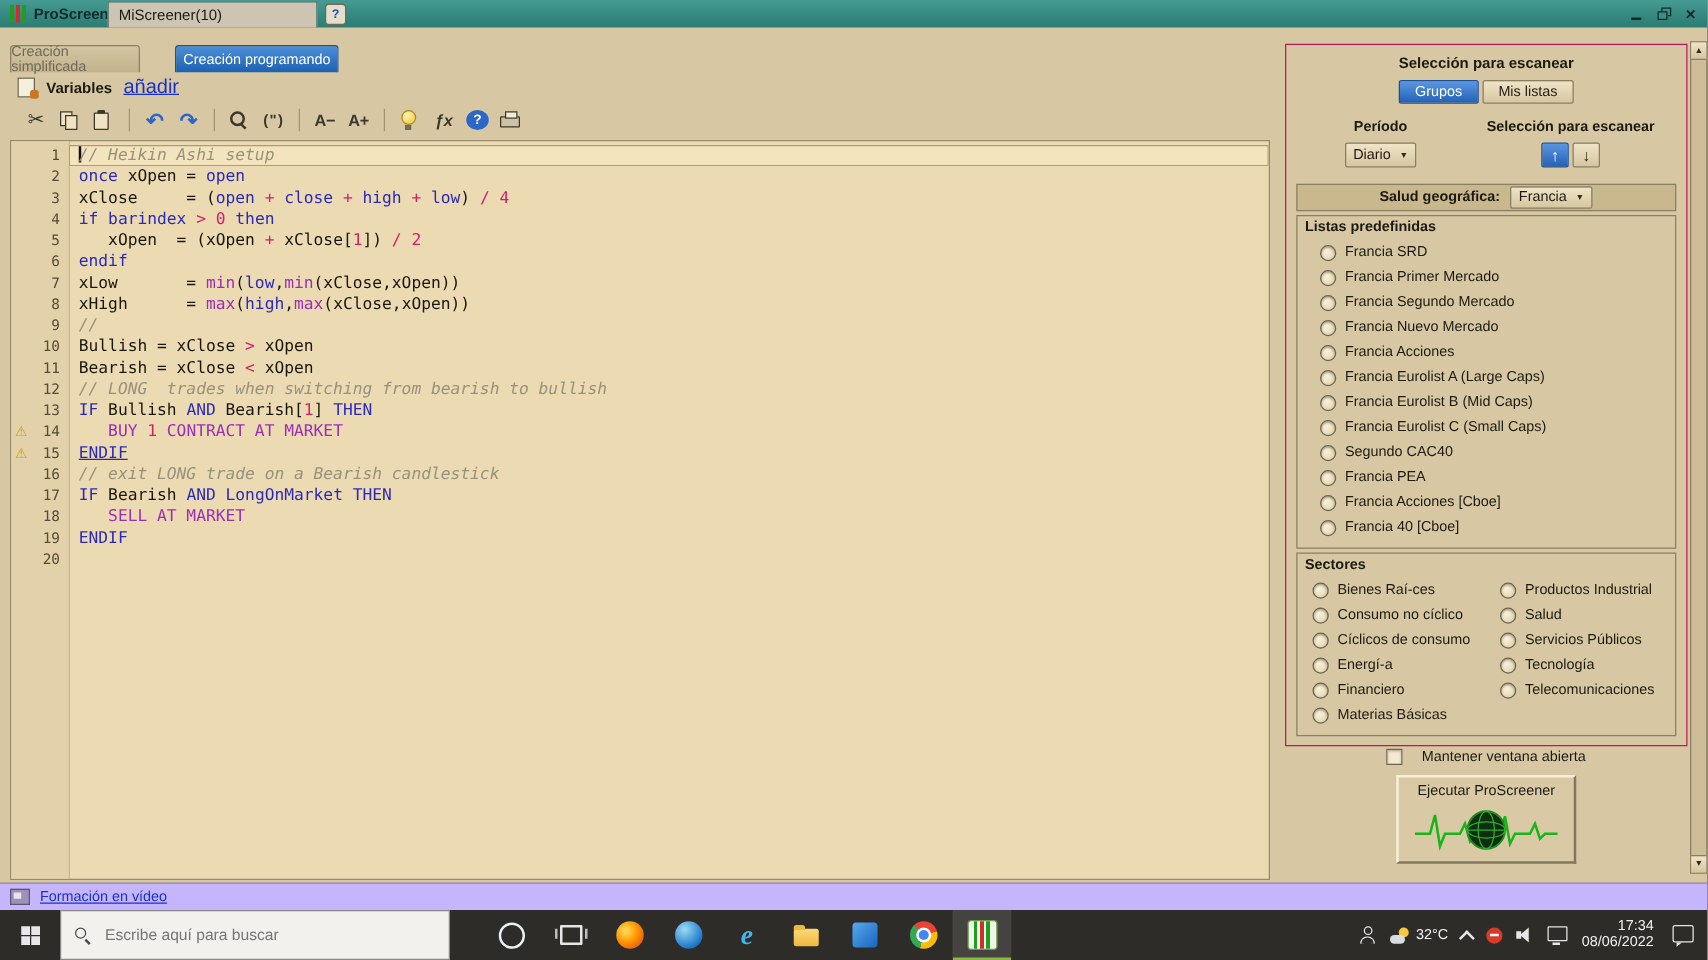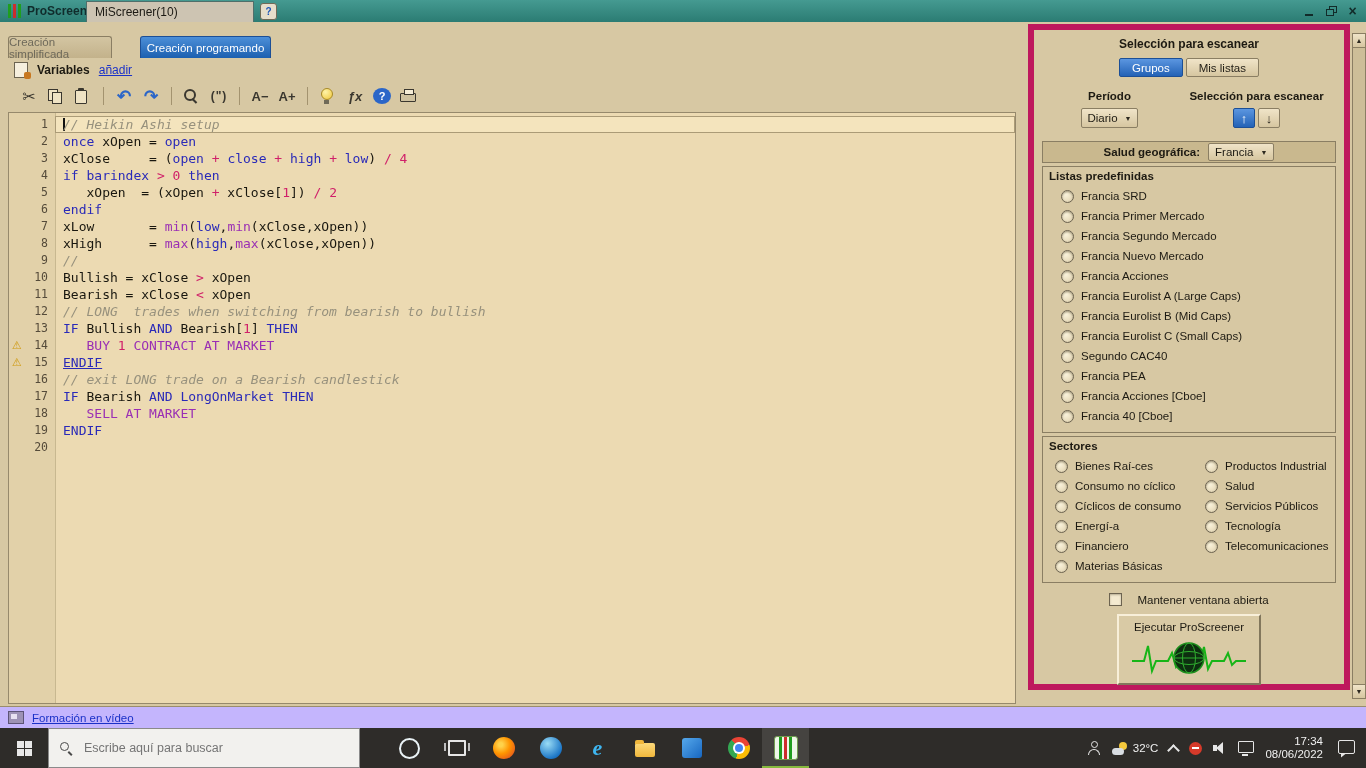--- a/index.html
+++ b/index.html
@@ -23,21 +23,21 @@
   
   .tab{position:absolute;top:36px;height:22px;display:flex;align-items:center;justify-content:center;font-size:11.5px;border:1px solid #8a7e63;border-bottom:none;border-radius:3px 3px 0 0;box-sizing:border-box;}
   .tab-simplified{left:8px;width:104px;background:linear-gradient(#d3c5a2,#c3b28b);color:#6e695a;}
   .tab-programming{left:140px;width:131px;background:linear-gradient(#4c8fd8,#1c60b0);color:#fff;border-color:#1c4f96;}
 
   
   .varsbar{position:absolute;left:8px;top:58px;width:1008px;height:24px;display:flex;align-items:center;gap:9px;padding:0 6px;box-sizing:border-box;}
   .vars-icon{width:12px;height:14px;background:#f6efdd;border:1px solid #6b6350;position:relative;}
   .vars-icon::after{content:'';position:absolute;right:-4px;bottom:-2px;width:7px;height:7px;background:#c87820;border-radius:2px;}
   .vars-label{font-size:12px;font-weight:bold;color:#1d1a12;}
-  .vars-add{font-size:12px;color:#1a31c8;text-decoration:underline;}
+  .vars-add{font-size:16px;color:#1a31c8;text-decoration:underline;}
 
   
   .toolbar{position:absolute;left:8px;top:82px;width:1008px;height:28px;display:flex;align-items:center;gap:9px;padding:0 12px;box-sizing:border-box;}
   .tbi{display:flex;align-items:center;justify-content:center;min-width:18px;height:20px;font-size:15px;color:#3a372f;}
   .tb-sep{width:1px;height:18px;background:#a3936f;margin:0 2px;}
   .ic-undo-icon,.ic-redo-icon{color:#2b66c8;font-size:17px;font-weight:bold;}
   .ic-cut-icon{font-size:16px;}
   .ic-copy-icon{position:relative;width:16px;height:16px;}
   .ic-copy-icon::before{content:'';position:absolute;left:1px;top:1px;width:8px;height:10px;border:1.5px solid #3a372f;background:#efe3c4;}
   .ic-copy-icon::after{content:'';position:absolute;left:5px;top:4px;width:8px;height:10px;border:1.5px solid #3a372f;background:#efe3c4;}
@@ -69,21 +69,21 @@
   .cl.hl .ct{background:#f4e4bd;box-shadow:inset 0 0 0 1px #ab9b77;}
   .caret{display:inline-block;width:2px;height:13px;background:#111;vertical-align:-2px;margin-right:-2px;}
   .cmt{color:#97917d;font-style:italic;}
   .kw{color:#2a2ab8;}
   .kwu{color:#2a2ab8;text-decoration:underline;}
   .fn{color:#9a2fb4;}
   .num,.op{color:#d02069;}
   .pl{color:#19170f;}
 
   
-  .panel{position:absolute;left:1028px;top:24px;width:322px;height:666px;background:#d7c8a3;border:6px solid #be185d;box-sizing:border-box;padding:4px 8px;font-size:11.5px;color:#1d1a12;}
+  .panel{position:absolute;left:1028px;top:35px;width:322px;height:562px;background:#d7c8a3;border:1px solid #be185d;box-sizing:border-box;padding:4px 8px;font-size:11.5px;color:#1d1a12;}
   .panel-title{text-align:center;font-weight:bold;font-size:12px;margin-top:3px;}
   .mode-btns{display:flex;justify-content:center;gap:3px;margin-top:7px;}
   .btn{display:flex;align-items:center;justify-content:center;height:19px;padding:0 12px;border-radius:2px;font-size:11.5px;box-sizing:border-box;}
   .btn-blue{background:linear-gradient(#5b96e0,#2362b6);border:1px solid #1c4f96;color:#fff;}
   .btn-tan{background:linear-gradient(#f0e4c8,#d6c6a0);border:1px solid #8a7e63;color:#26221a;}
   .dual-row{display:flex;margin-top:13px;align-items:center;}
   .dual-left{flex:0 0 135px;display:flex;justify-content:center;}
   .dual-right{flex:1;display:flex;justify-content:center;}
   .plabel{font-weight:bold;}
   .controls-row{display:flex;margin-top:6px;align-items:center;}

